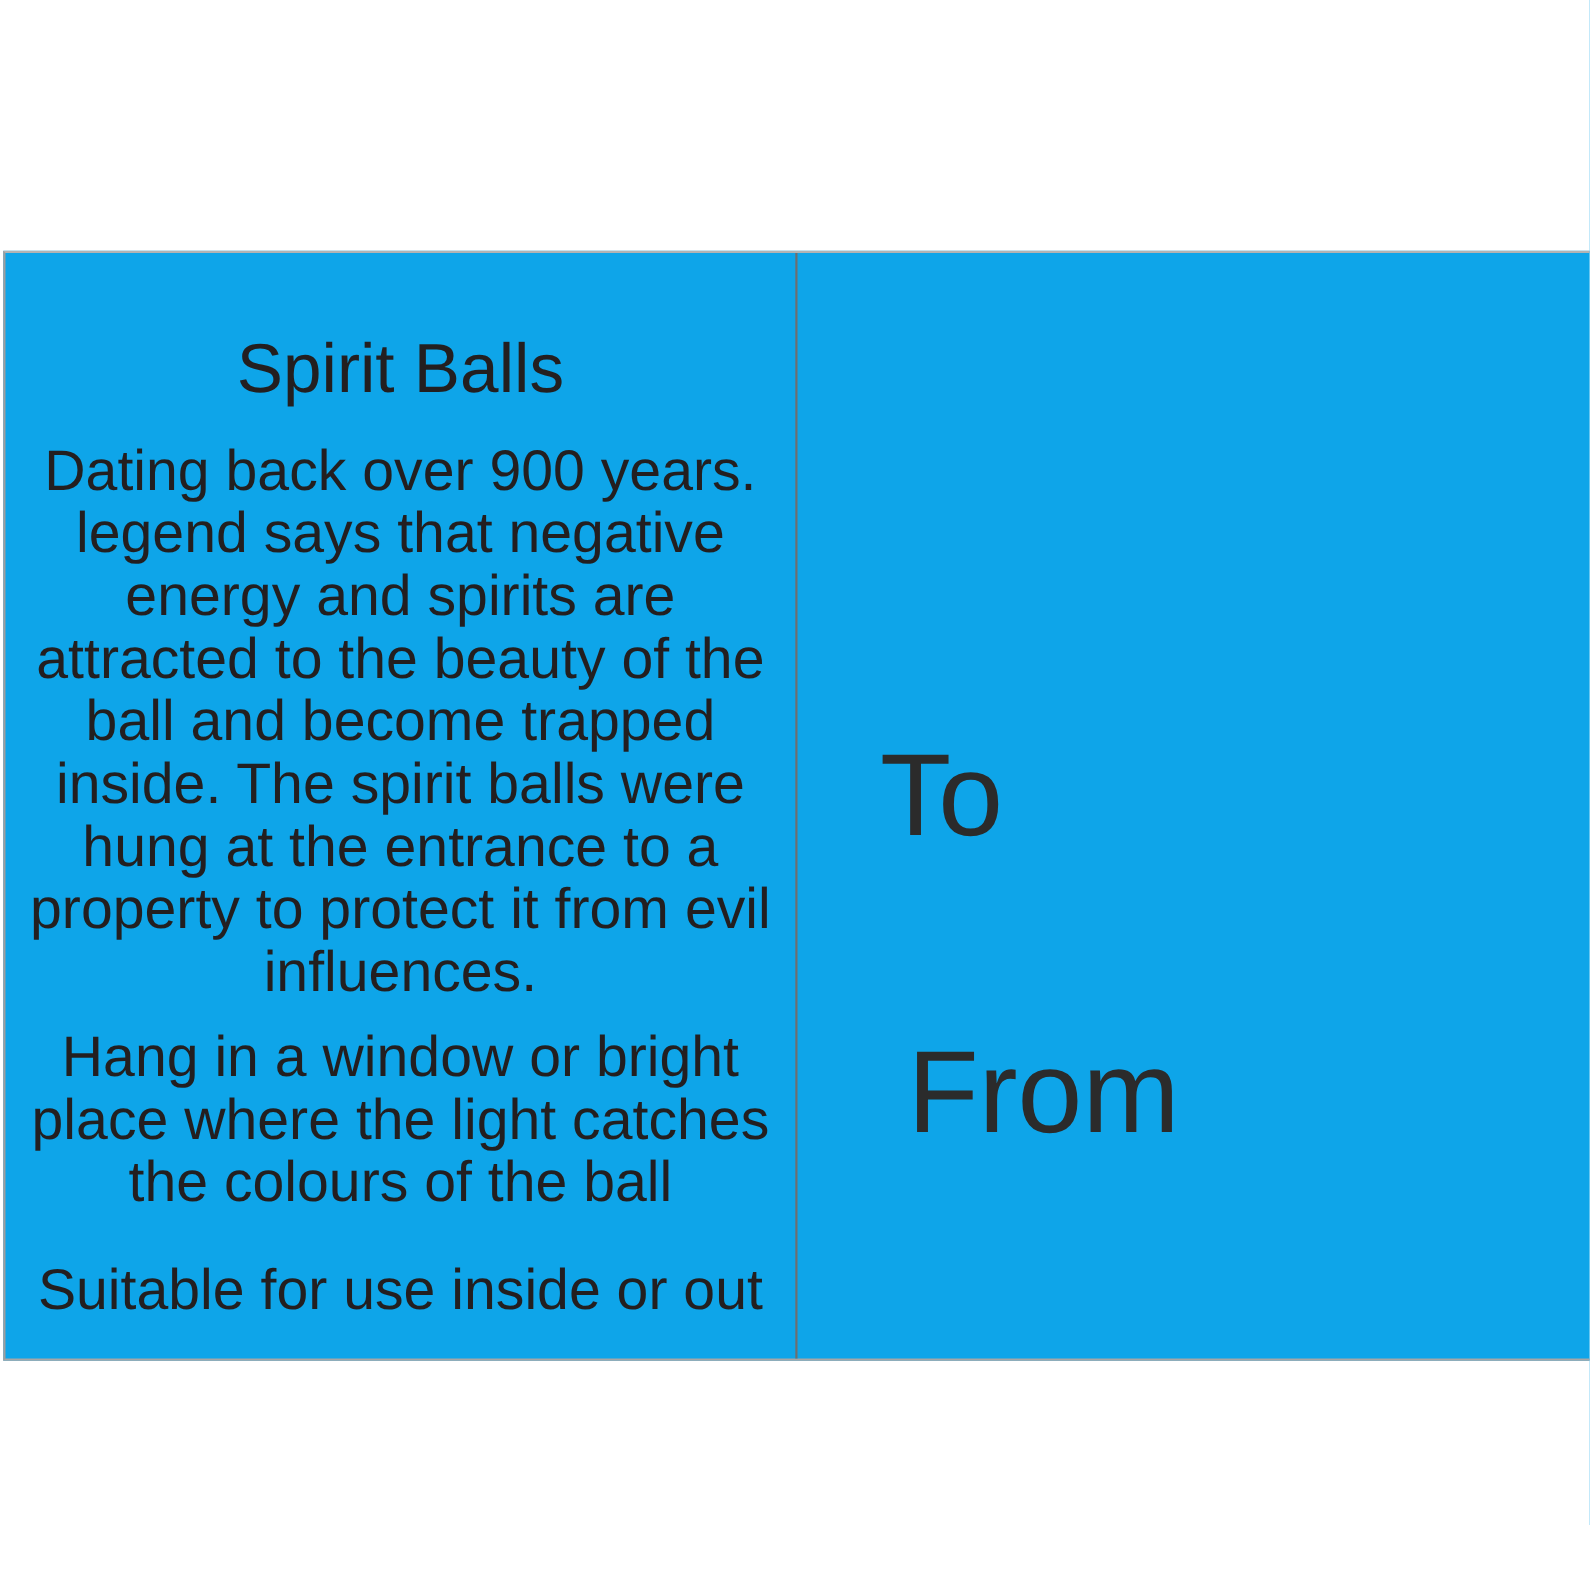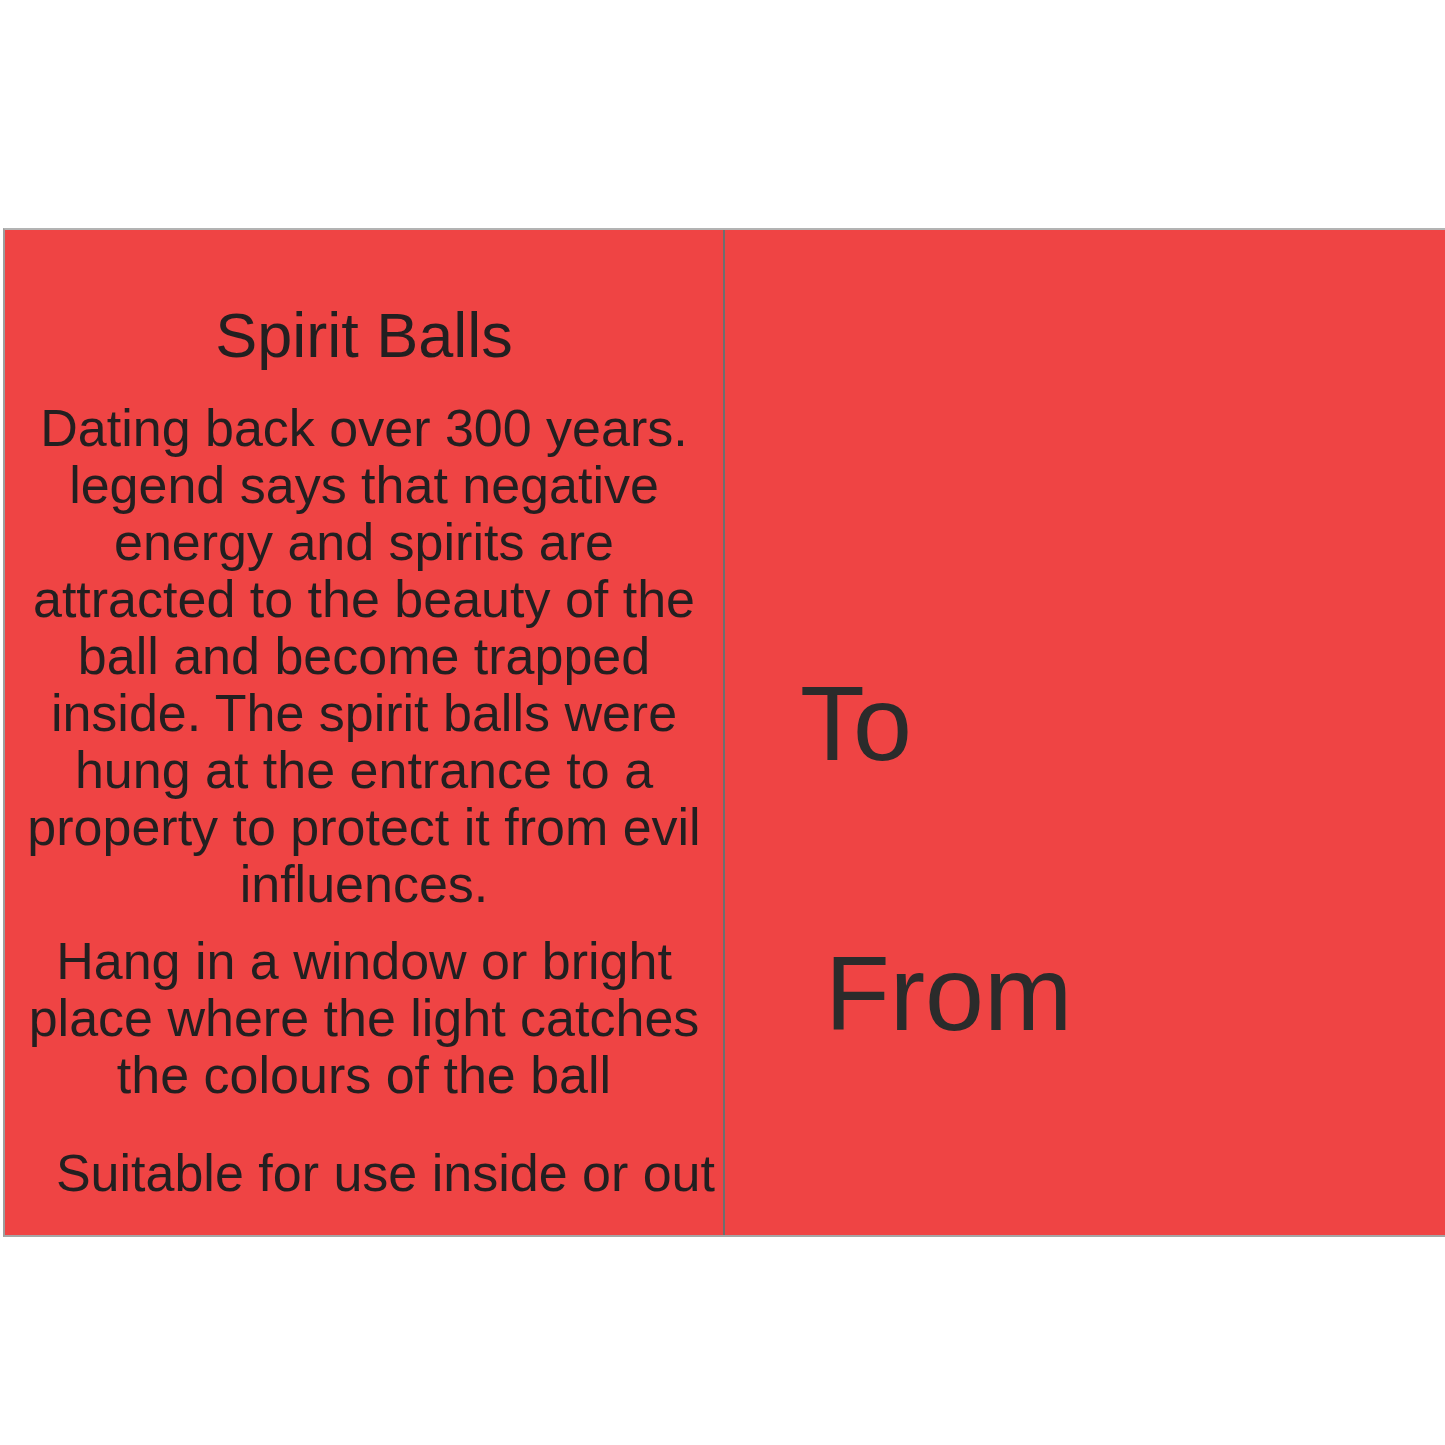--- a/index.html
+++ b/index.html
@@ -19,21 +19,21 @@
     position: absolute;
     left: 3px;
     top: 228px;
     width: 1442px;
     height: 1009px;
     box-sizing: border-box;
     border-top: 2px solid #b3b3b3;
     border-left: 2px solid #9e9e9e;
     border-bottom: 2px solid #a6a6a6;
     border-right: none;
-    background: #ef4444;
+    background: #0ea5e9;
     display: flex;
     align-items: stretch;
   }
   .left-panel {
     box-sizing: border-box;
     width: 718px;
     padding: 0 8px;
     text-align: center;
   }
   .divider {
@@ -52,21 +52,21 @@
     color: #231f20;
   }
   .body-par {
     margin: 30px 0 0 0;
     font-size: 52px;
     line-height: 57px;
     white-space: pre-line;
     color: #231f20;
   }
   .body-par.usage { margin-top: 20px; }
-  .body-par.suitability { margin-top: 41px; text-align: right; }
+  .body-par.suitability { margin-top: 41px; }
   .to-label {
     position: absolute;
     left: 75px;
     top: 440px;
     font-size: 106px;
     line-height: 106px;
     color: #2b2b2b;
   }
   .from-label {
     position: absolute;
@@ -76,21 +76,21 @@
     line-height: 106px;
     color: #2b2b2b;
   }
 </style>
 </head>
 <body>
 
 <div class="card">
   <div class="left-panel">
     <h1 class="card-title">Spirit Balls</h1>
-    <p class="body-par history">Dating back over 300 years.
+    <p class="body-par history">Dating back over 900 years.
 legend says that negative
 energy and spirits are
 attracted to the beauty of the
 ball and become trapped
 inside. The spirit balls were
 hung at the entrance to a
 property to protect it from evil
 influences.</p>
     <p class="body-par usage">Hang in a window or bright
 place where the light catches

